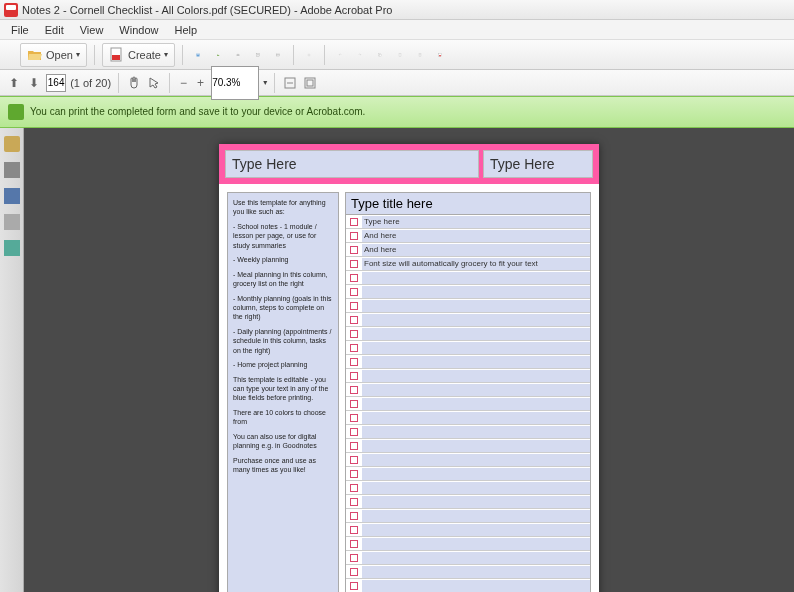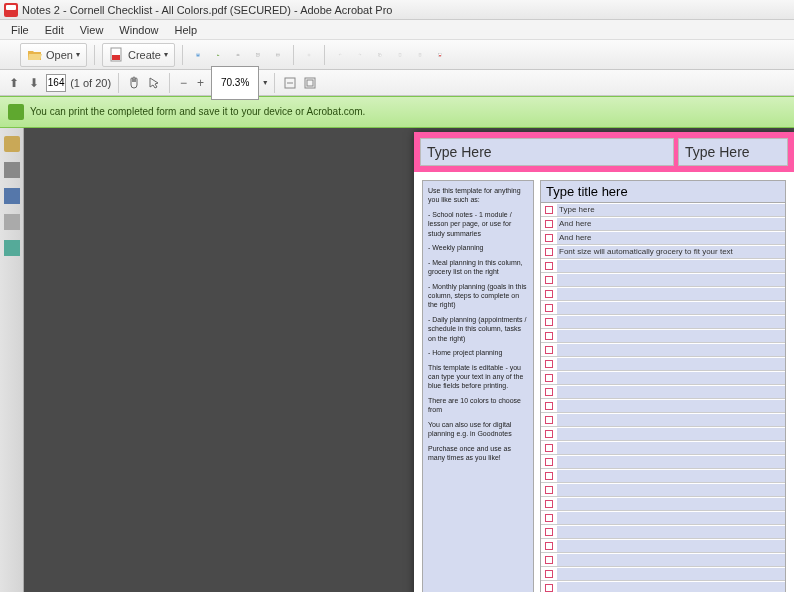--- a/index.html
+++ b/index.html
@@ -10,26 +10,26 @@
 .titlebar span{font-size:11px;color:#333}
 .menubar{height:20px;background:#f4f4f4;display:flex;align-items:center;padding:0 4px;gap:2px;border-bottom:1px solid #ddd}
 .menubar span{padding:2px 7px;cursor:default;font-size:11px;color:#333}
 .toolbar{height:30px;background:linear-gradient(#fbfbfb,#ebebeb);display:flex;align-items:center;padding:0 20px;gap:4px;border-bottom:1px solid #c8c8c8}
 .toolbtn{display:flex;align-items:center;gap:3px;padding:3px 6px;border-radius:2px;cursor:pointer;font-size:11px;color:#444}
 .toolbtn.bordered{border:1px solid #ccc;background:linear-gradient(#fff,#f0f0f0)}
 .ico{width:16px;height:16px;display:inline-block}
 .sep{width:1px;height:20px;background:#ccc;margin:0 3px}
 .toolbar2{height:26px;background:linear-gradient(#fafafa,#eee);display:flex;align-items:center;padding:0 6px;gap:4px;border-bottom:1px solid #c8c8c8;font-size:11px;color:#444}
 .pginput{width:20px;height:18px;border:1px solid #999;text-align:center;font-size:10px}
-.zoominput{width:48px;height:34px;border:1px solid #999;text-align:center;font-size:10px}
+.zoominput{width:48px;height:34px;border:1px solid #999;font-size:10px}
 .banner{height:32px;background:linear-gradient(#d3f1bb,#b6e792);border-top:1px solid #7fc54f;border-bottom:1px solid #7fc54f;display:flex;align-items:center;padding:0 8px;gap:6px;font-size:10px;color:#2a4f0f;line-height:1.2}
 .banner .bi{width:16px;height:16px;background:#5fa82f;border-radius:2px;flex-shrink:0}
 .sidebar{position:absolute;left:0;top:128px;width:24px;bottom:0;background:linear-gradient(90deg,#e2e2e2,#d4d4d4);display:flex;flex-direction:column;align-items:center;gap:10px;padding-top:8px;border-right:1px solid #aaa}
 .sidebar div{width:16px;height:16px;cursor:pointer}
-.canvas{position:absolute;left:24px;right:0;top:128px;bottom:0;background:#4a4a4a;display:flex;justify-content:flex-end;padding-top:4px;overflow:hidden}
+.canvas{position:absolute;left:24px;right:0;top:128px;bottom:0;background:#4a4a4a;display:flex;justify-content:center;padding-top:16px;overflow:hidden}
 .page{width:380px;height:530px;background:#fff;box-shadow:0 0 8px rgba(0,0,0,.5);position:relative}
 .pinkbar{height:40px;background:#ff5aa6;display:flex;align-items:center;padding:6px;gap:4px}
 .field{background:#d5dbf0;border:1px solid #bbb;height:28px;display:flex;align-items:center;padding:0 6px;font-size:14px;color:#333}
 .f1{flex:3}
 .f2{flex:1.2}
 .body{display:flex;padding:8px;gap:6px;height:calc(100% - 56px)}
 .leftcol{width:112px;background:#d5dbf0;border:1px solid #aaa;padding:5px;font-size:7px;color:#222;line-height:1.35}
 .leftcol p{margin-bottom:5px}
 .rightcol{flex:1;display:flex;flex-direction:column;border:1px solid #aaa}
 .rtitle{background:#d5dbf0;padding:3px 5px;font-size:13px;border-bottom:1px solid #aaa}

